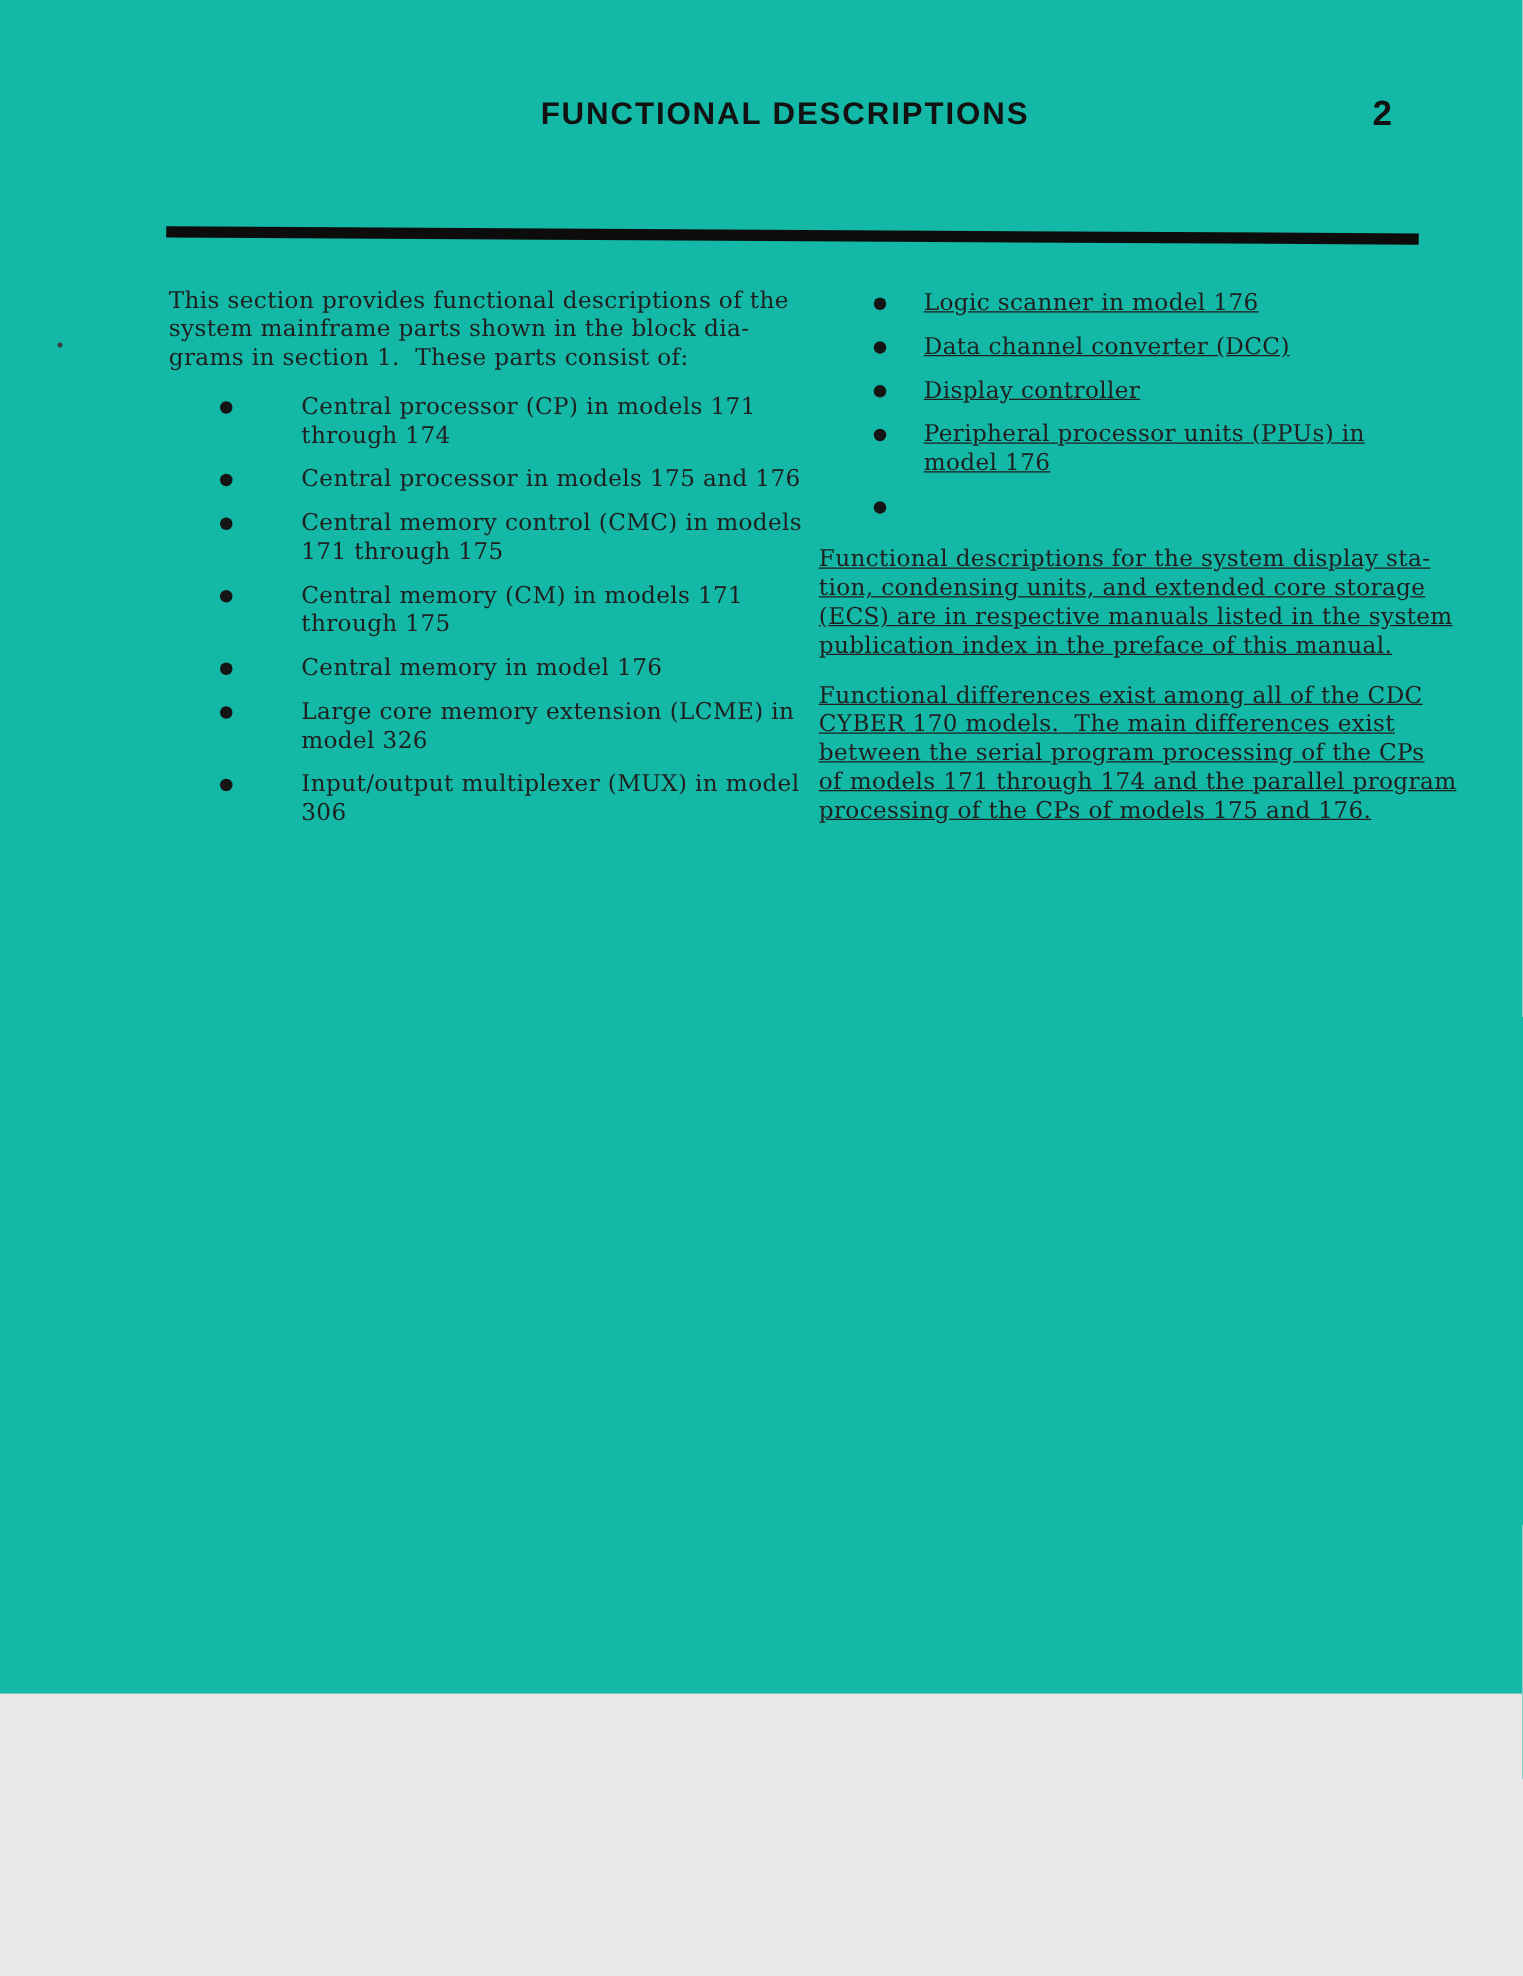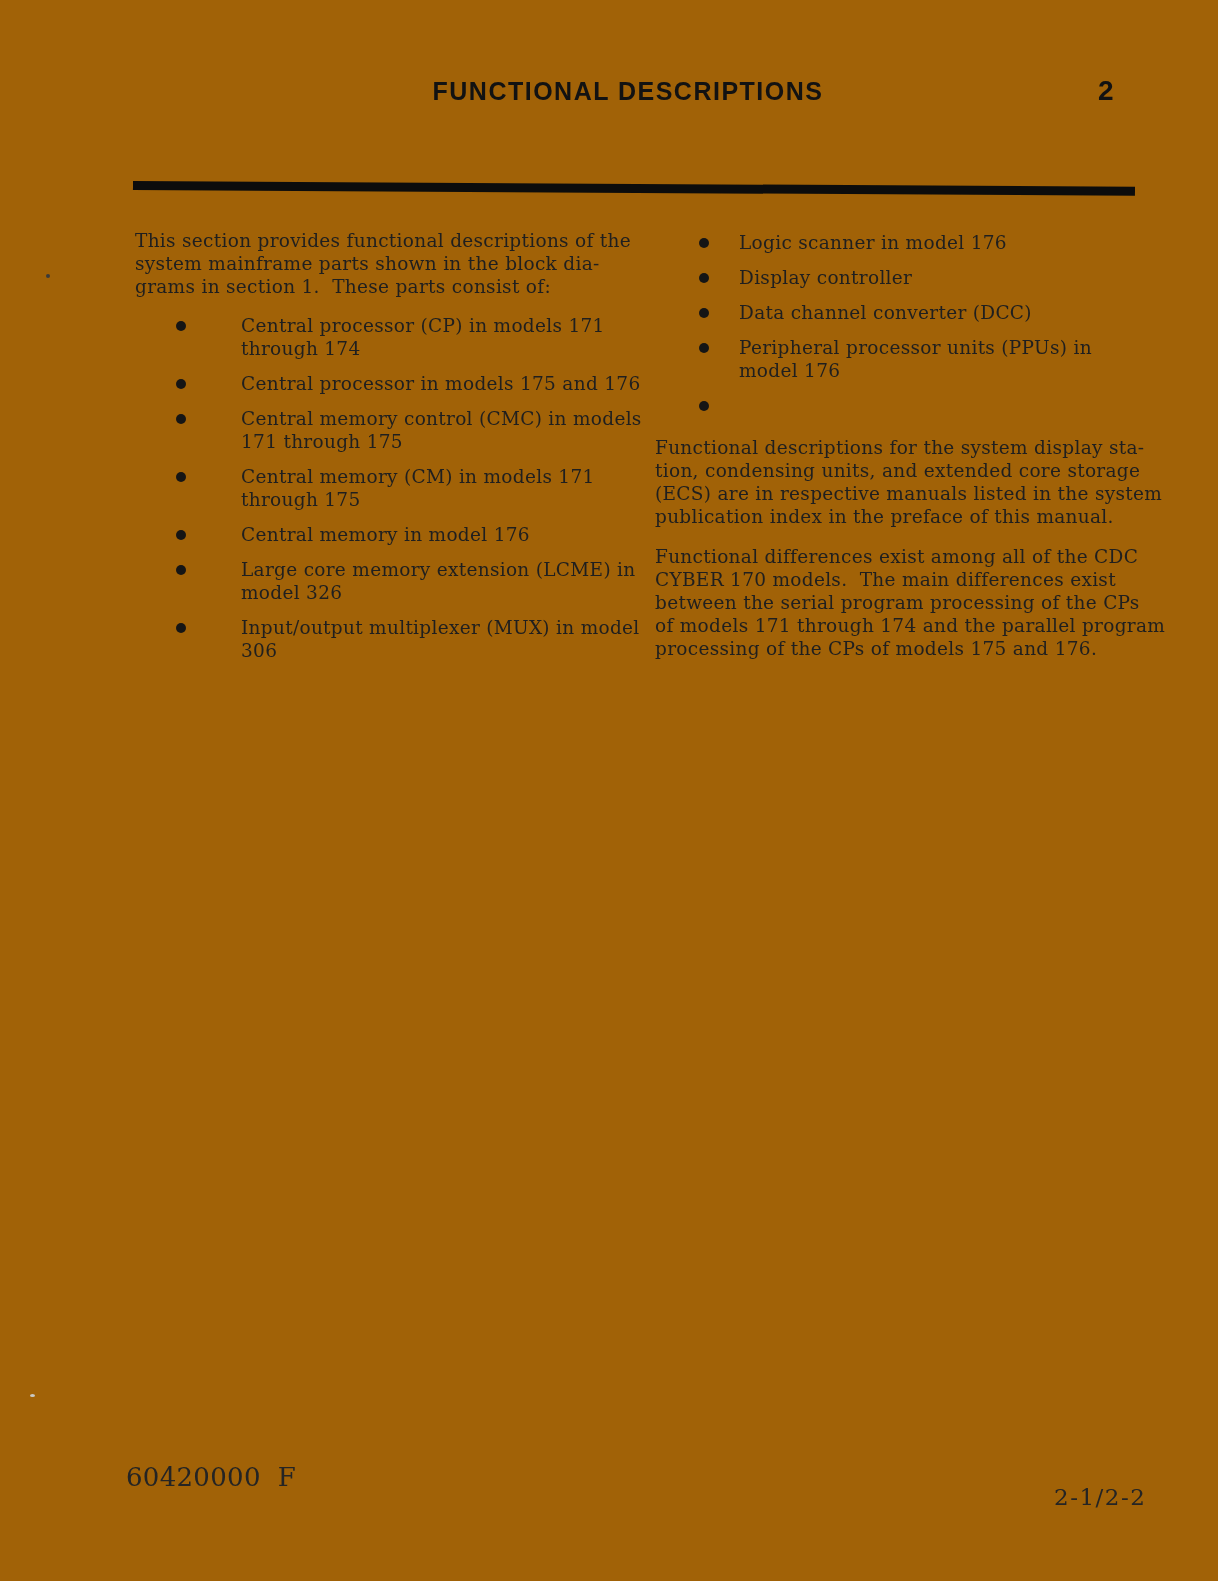--- a/index.html
+++ b/index.html
@@ -3,23 +3,23 @@
 <meta charset="utf-8">
 <style>
   html, body {
     margin: 0;
     padding: 0;
     background: #e8e8e6;
   }
   .page {
     position: relative;
     width: 1218px;
-    height: 1581px;
+    height: 1355px;
     margin: 0 auto;
-    background: #a16207;
+    background: #14b8a6;
     color: #1f1f1f;
     font-family: "DejaVu Serif", "Liberation Serif", serif;
     font-size: 18.5px;
     line-height: 23px;
     letter-spacing: 0.3px;
     overflow: hidden;
   }
   
   .hdr-title {
     position: absolute;
@@ -53,21 +53,21 @@
     background: #0c0c0c;
     transform: rotate(0.33deg);
     transform-origin: left center;
   }
   
   .col {
     position: absolute;
     top: 229px;
   }
   .col-left  { left: 135px; width: 512px; }
-  .col-right { left: 655px; width: 480px; top: 231px; }
+  .col-right { left: 655px; width: 480px; top: 231px; text-decoration: underline; }
 
   .para {
     white-space: pre;
     margin: 0 0 16px 0;
   }
   .bullet-list { margin-top: 13px; }
   .col-right .bullet-list { margin-top: 0; }
 
   .li {
     position: relative;
@@ -184,25 +184,25 @@
   </div>
 
   <div class="col col-right">
     <div class="bullet-list">
       <div class="li">
         <span class="dot"></span>
         <div class="li-text">Logic scanner in model 176</div>
       </div>
       <div class="li">
         <span class="dot"></span>
+        <div class="li-text">Data channel converter (DCC)</div>
+      </div>
+      <div class="li">
+        <span class="dot"></span>
         <div class="li-text">Display controller</div>
-      </div>
-      <div class="li">
-        <span class="dot"></span>
-        <div class="li-text">Data channel converter (DCC)</div>
       </div>
       <div class="li">
         <span class="dot"></span>
         <div class="li-text">Peripheral processor units (PPUs) in
 model 176</div>
       </div>
       <div class="li">
         <span class="dot"></span>
       </div>
     </div>

